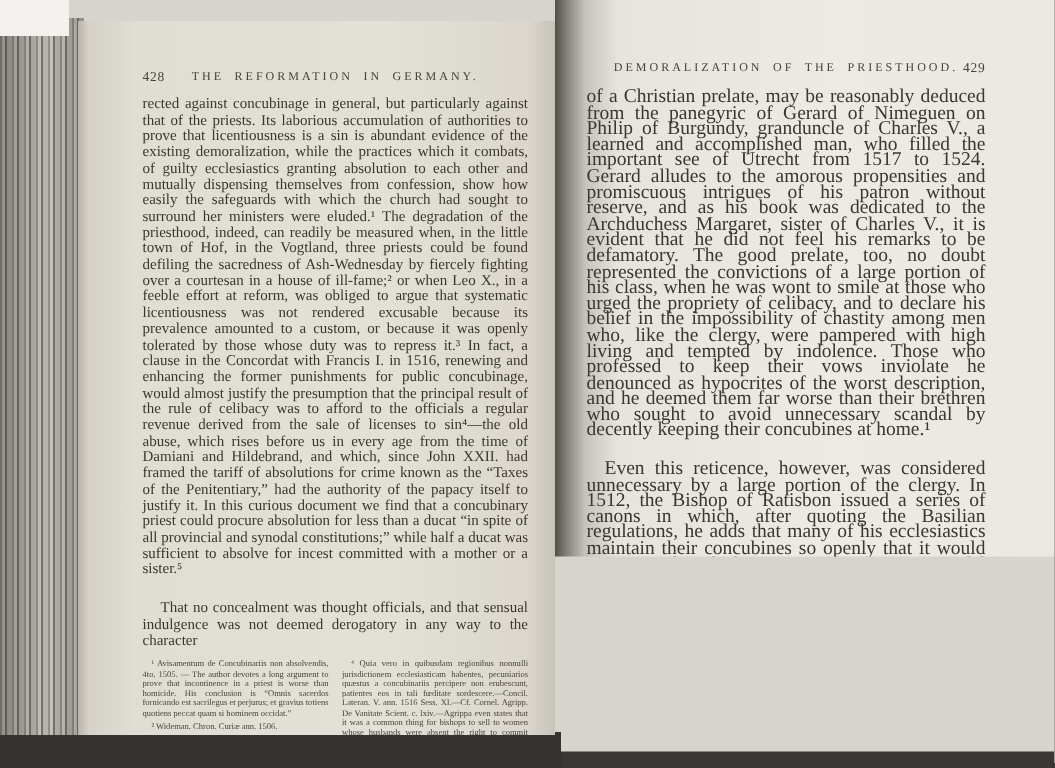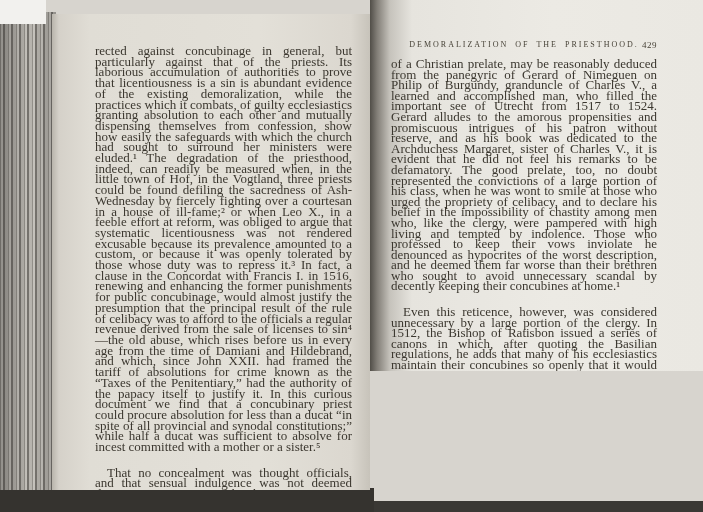--- a/index.html
+++ b/index.html
@@ -30,40 +30,44 @@
     padding:40px 46px 0 21px;
     background:linear-gradient(90deg,#514e48 0,#817d76 7px,#c6c3bc 20px,#e6e4de 42px,#eceae4 55%,#eae8e2 100%);
   }
   .running-head{position:relative;height:11px;margin-bottom:8px;
     font-size:8px;letter-spacing:2px;word-spacing:3px;color:#474237;
     text-align:center;white-space:nowrap;}
   .running-head .pagenum{position:absolute;top:0;font-size:9px;letter-spacing:.5px;}
   .pagenum.pn-left{left:0;}
   .pagenum.pn-right{right:0;}
   .bodytext p{margin:0;text-align:justify;}
-  .page.left .bodytext p{font-size:13px;line-height:10.7px;}
+  .page.left .bodytext p{font-size:10px;line-height:10.7px;}
   .page.right .bodytext p{font-size:13px;line-height:10.6px;}
   .bodytext p.indent{text-indent:12px;margin-top:15px;}
   .footnotes{display:flex;gap:9px;margin-top:7px;}
   .fncol{flex:1;min-width:0;}
   .fn{margin:0 0 3px 0;font-size:5.7px;line-height:6.5px;text-align:justify;
       text-indent:6px;color:#47433b;}
   .fn.noind{text-indent:0;}
 </style>
 </head>
 <body>
 
 <div class="photo">
 
   <div class="dark-bottom-left"></div>
   <div class="dark-bottom-right"></div>
   <div class="page-edges"></div>
   <div class="corner-white"></div>
 
   <div class="page left">
+    <div class="running-head">
+      <span class="pagenum pn-left">428</span>
+      <span class="running">THE REFORMATION IN GERMANY.</span>
+    </div>
     <div class="bodytext">
       <p>rected against concubinage in general, but particularly against that of the priests. Its laborious accumulation of authorities to prove that licentiousness is a sin is abundant evidence of the existing demoralization, while the practices which it combats, of guilty ecclesiastics granting absolution to each other and mutually dispensing themselves from confession, show how easily the safeguards with which the church had sought to surround her ministers were eluded.¹ The degradation of the priesthood, indeed, can readily be measured when, in the little town of Hof, in the Vogtland, three priests could be found defiling the sacredness of Ash-Wednesday by fiercely fighting over a courtesan in a house of ill-fame;² or when Leo X., in a feeble effort at reform, was obliged to argue that systematic licentiousness was not rendered excusable because its prevalence amounted to a custom, or because it was openly tolerated by those whose duty was to repress it.³ In fact, a clause in the Concordat with Francis I. in 1516, renewing and enhancing the former punishments for public concubinage, would almost justify the presumption that the principal result of the rule of celibacy was to afford to the officials a regular revenue derived from the sale of licenses to sin⁴—the old abuse, which rises before us in every age from the time of Damiani and Hildebrand, and which, since John XXII. had framed the tariff of absolutions for crime known as the “Taxes of the Penitentiary,” had the authority of the papacy itself to justify it. In this curious document we find that a concubinary priest could procure absolution for less than a ducat “in spite of all provincial and synodal constitutions;” while half a ducat was sufficient to absolve for incest committed with a mother or a sister.⁵</p>
       <p class="indent">That no concealment was thought officials, and that sensual indulgence was not deemed derogatory in any way to the character</p>
     </div>
     <div class="footnotes">
       <div class="fncol">
         <p class="fn">¹ Avisamentum de Concubinariis non absolvendis, 4to. 1505. — The author devotes a long argument to prove that incontinence in a priest is worse than homicide. His conclusion is “Omnis sacerdos fornicando est sacrilegus et perjurus; et gravius totiens quotiens peccat quam si hominem occidat.”</p>
         <p class="fn">² Wideman. Chron. Curiæ ann. 1506.</p>
         <p class="fn">³ Neque superiorum tolerantia, seu prava consuetudo, quæ potius corruptela dicenda est, a multitudine peccantium, aliave quælibet excusatio eis aliquo modo suffragetur.—Concil. Lateran. V. ann. 1514 Sess. IX.</p>
       </div>

